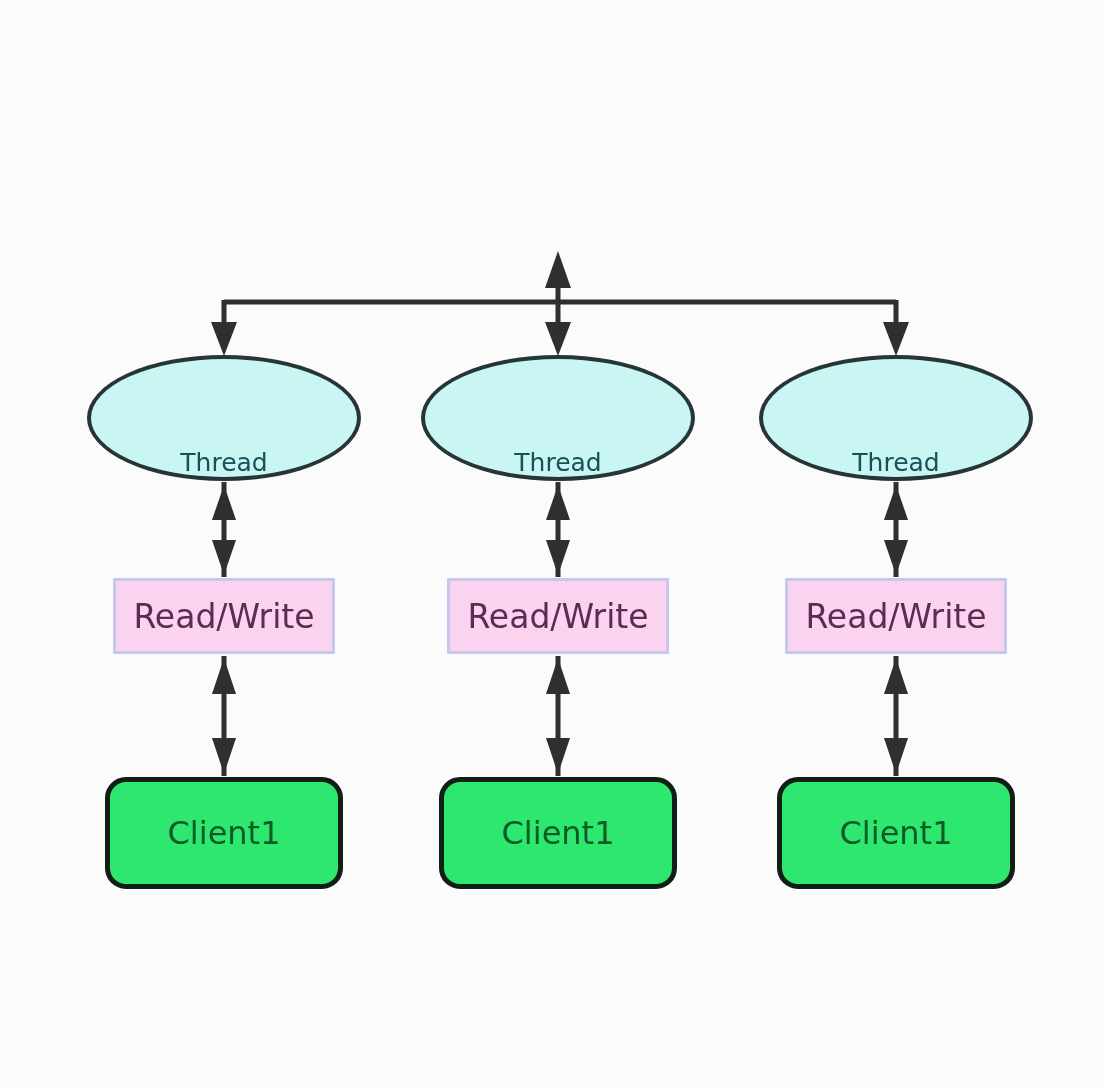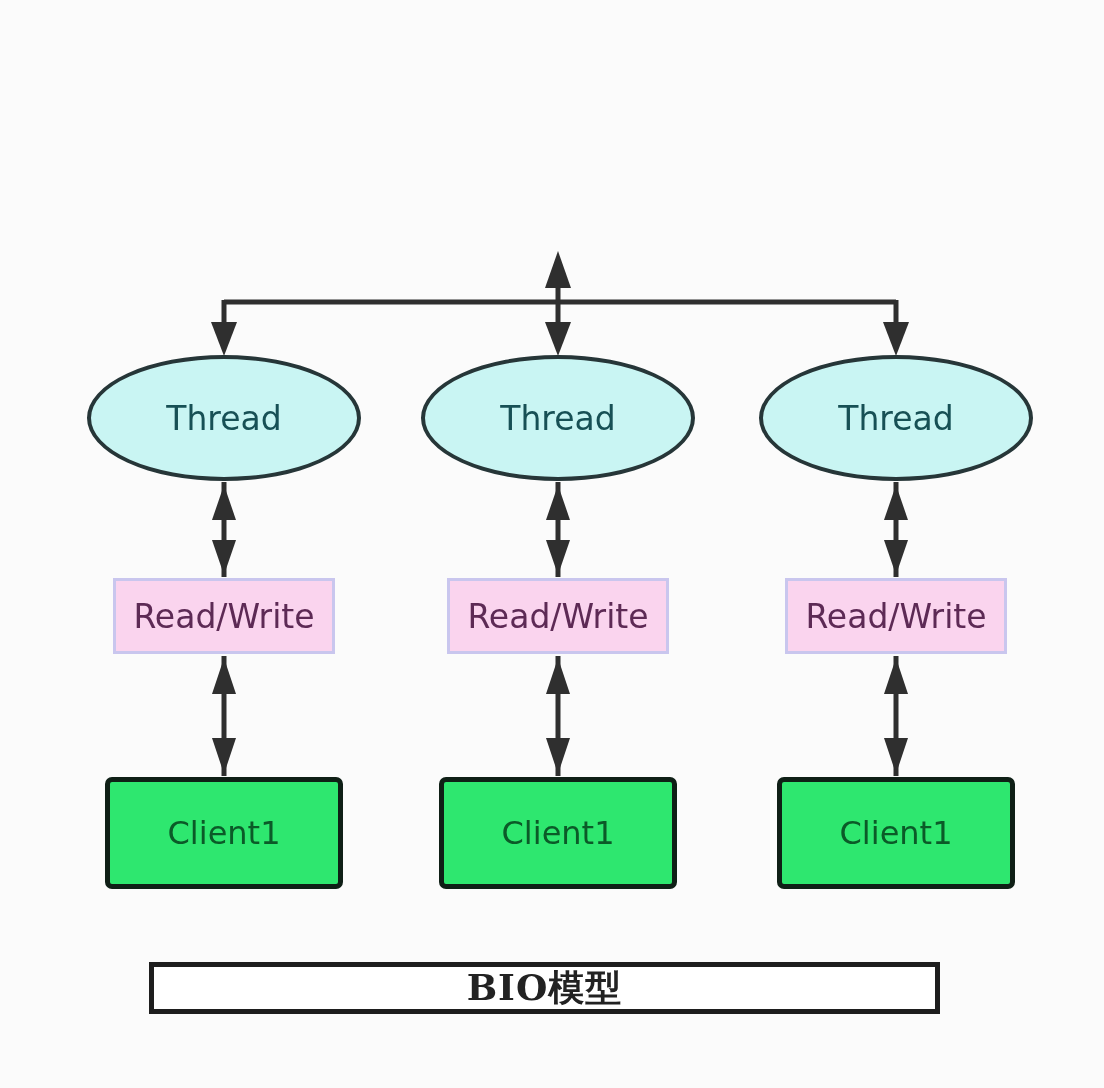--- a/index.html
+++ b/index.html
@@ -15,32 +15,32 @@
     box-sizing:border-box;z-index:1;text-align:center;
   }
   .server{
     left:321px;top:127px;width:489px;height:123px;
     background:#f9c9cb;border:4px solid #2b2b2b;
     font-size:40px;color:#47313a;letter-spacing:1px;
   }
   .thread{
     top:355px;width:274px;height:126px;
     background:#c9f5f3;border:4px solid #263638;border-radius:50%;
-    font-size:33px;color:#175055;
+    font-size:25px;color:#175055;align-items:flex-end;
   }
   .thread.c1{left:87px}.thread.c2{left:421px}.thread.c3{left:759px}
   .rw{
     top:578px;width:222px;height:76px;
     background:#fad4ee;border:3px solid #c9c6ee;
     font-size:33px;color:#5d2a55;
   }
   .rw.c1{left:113px}.rw.c2{left:447px}.rw.c3{left:785px}
   .client{
     top:777px;width:238px;height:112px;
-    background:#2ee76f;border:5px solid #0f1f16;border-radius:7px;
+    background:#2ee76f;border:5px solid #0f1f16;border-radius:21px;
     font-size:32px;color:#0b5a28;
   }
   .client.c1{left:105px}.client.c2{left:439px}.client.c3{left:777px}
   .titlebox{
     left:149px;top:962px;width:791px;height:52px;
     background:#ffffff;border:5px solid #1e1e1e;
     font-family:"DejaVu Serif","DejaVu Sans",serif;
     font-weight:bold;font-size:36px;color:#222222;letter-spacing:1px;
   }
 </style>
@@ -130,17 +130,14 @@
   <div class="node client c1">
     <span>Client1</span>
   </div>
   <div class="node client c2">
     <span>Client1</span>
   </div>
   <div class="node client c3">
     <span>Client1</span>
   </div>
 
-  <div class="node titlebox">
-    <span>BIO模型</span>
-  </div>
 
 </div>
 
 </body></html>

